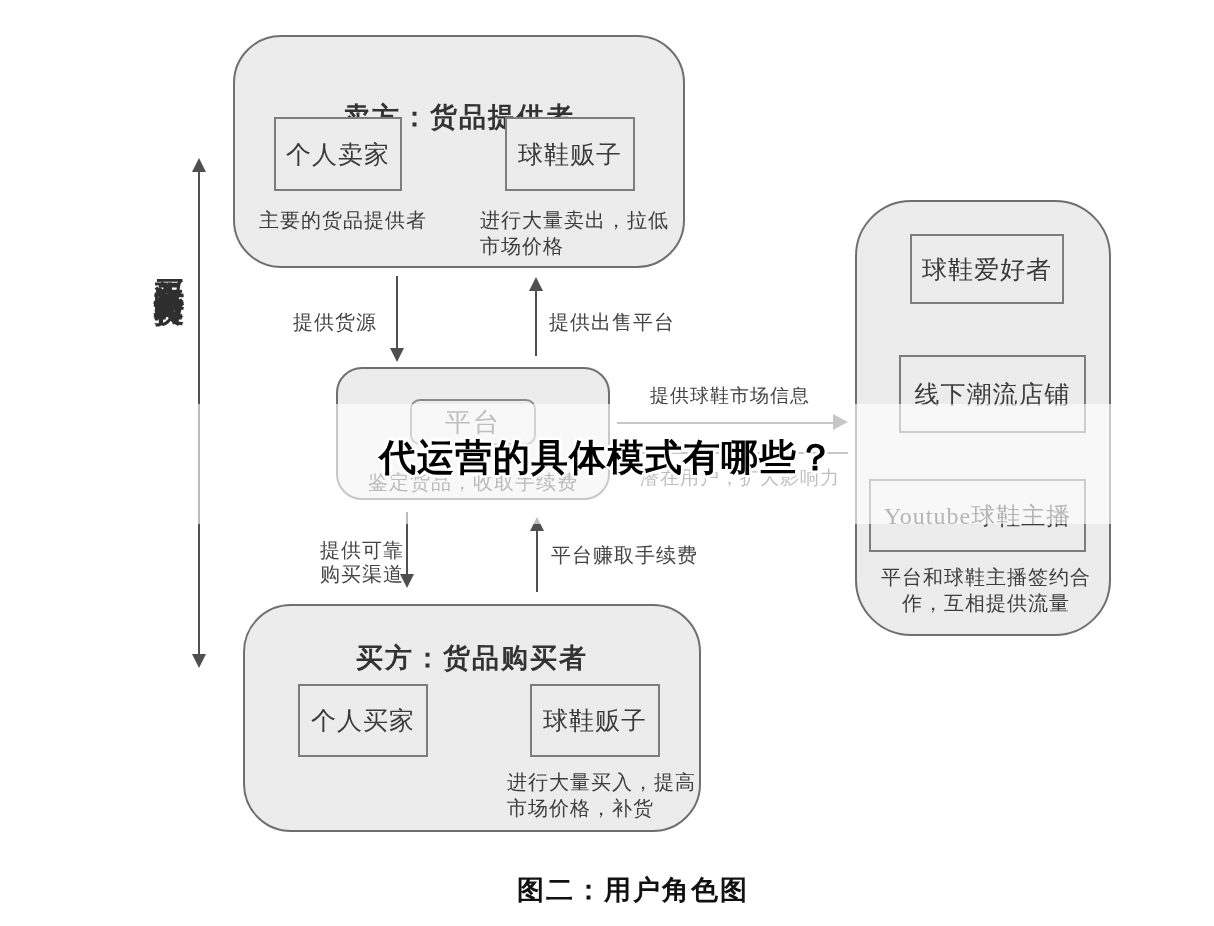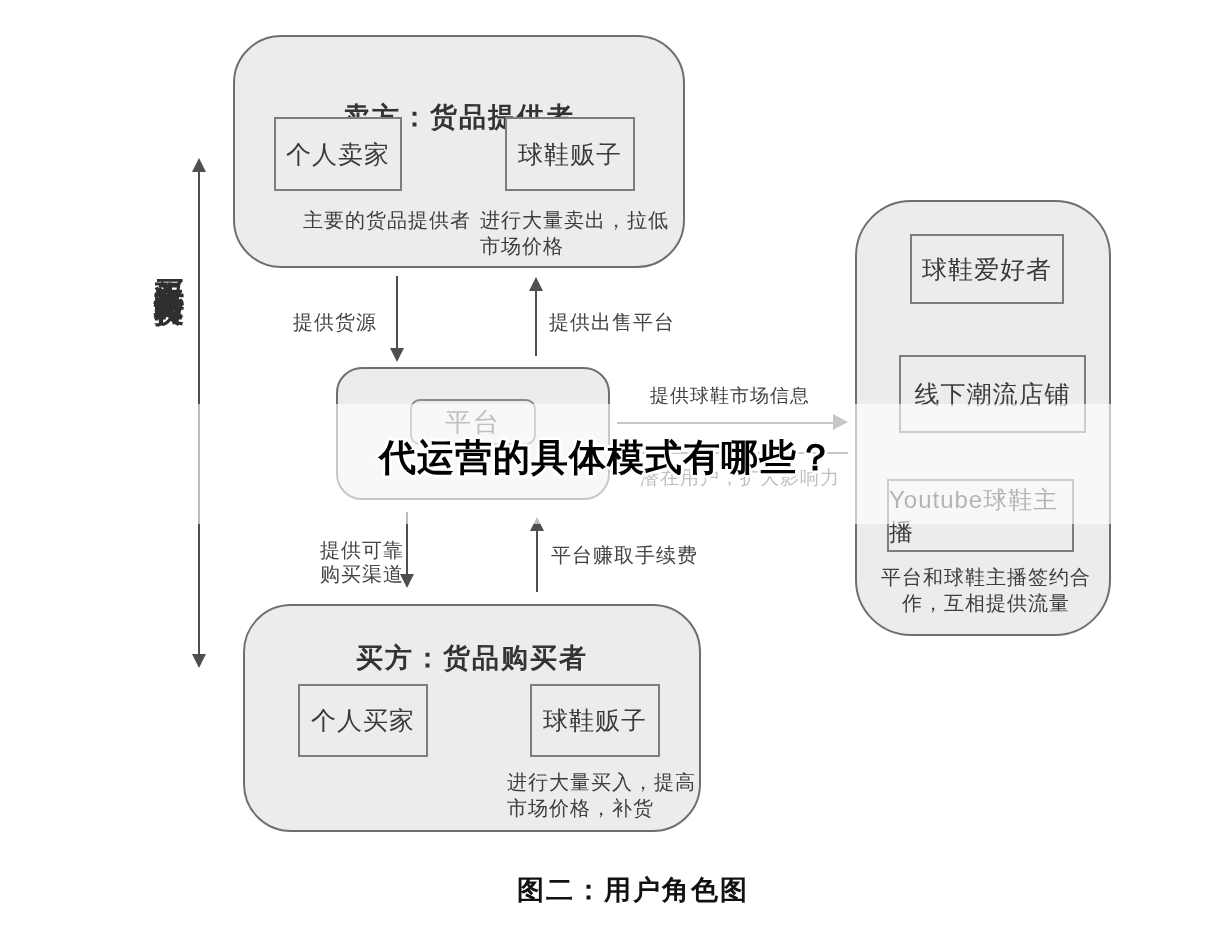--- a/index.html
+++ b/index.html
@@ -43,47 +43,48 @@
 
   <div class="vline" style="left:198px;top:172px;height:482px;"></div>
   <div class="tri tri-up" style="left:192px;top:158px;"></div>
   <div class="tri tri-down" style="left:192px;top:654px;"></div>
   <div class="axis-label" style="left:148px;top:255px;height:330px;">买卖双方身份随时转换</div>
 
   <div class="gbox" style="left:233px;top:35px;width:452px;height:233px;border-radius:48px;">
     <div class="gbox-title" style="top:62px;">卖方：货品提供者</div>
     <div class="ibox" style="left:39px;top:80px;width:128px;height:74px;">个人卖家</div>
     <div class="ibox" style="left:270px;top:80px;width:130px;height:74px;">球鞋贩子</div>
-    <div class="note" style="left:24px;top:170px;margin-left:44px;">主要的货品提供者</div>
+    <div class="note" style="left:24px;top:170px;">主要的货品提供者</div>
     <div class="note" style="left:245px;top:170px;width:190px;">进行大量卖出，拉低市场价格</div>
   </div>
 
   <div class="vline" style="left:396px;top:276px;height:74px;"></div>
   <div class="tri tri-down" style="left:390px;top:348px;"></div>
   <div class="elabel" style="left:293px;top:310px;">提供货源</div>
 
   <div class="vline" style="left:535px;top:290px;height:66px;"></div>
   <div class="tri tri-up" style="left:529px;top:277px;"></div>
   <div class="elabel" style="left:549px;top:310px;">提供出售平台</div>
 
   <div class="gbox" style="left:336px;top:367px;width:274px;height:133px;border-radius:26px;">
     <div class="pbox-inner" style="left:72px;top:30px;width:126px;height:46px;">平台</div>
+    <div class="pnote" style="top:100px;">鉴定货品，收取手续费</div>
   </div>
 
   <div class="hline" style="left:617px;top:422px;width:216px;"></div>
   <div class="tri tri-right" style="left:833px;top:414px;"></div>
   <div class="elabel" style="left:650px;top:384px;font-size:19px;">提供球鞋市场信息</div>
 
   <div class="hline" style="left:617px;top:452px;width:231px;"></div>
   <div class="elabel" style="left:630px;top:466px;font-size:19px;color:#555555;margin-left:10px;">潜在用户，扩大影响力</div>
 
   <div class="gbox" style="left:855px;top:200px;width:256px;height:436px;border-radius:56px;">
     <div class="ibox" style="left:53px;top:32px;width:154px;height:70px;">球鞋爱好者</div>
     <div class="ibox" style="left:42px;top:153px;width:187px;height:78px;">线下潮流店铺</div>
-    <div class="ibox" style="left:30px;top:277px;width:187px;height:73px;font-size:24px;">Youtube球鞋主播</div>
+    <div class="ibox" style="left:12px;top:277px;width:217px;height:73px;font-size:24px;font-family:Liberation Serif, serif;">Youtube球鞋主播</div>
     <div class="note wrap" style="left:22px;top:362px;width:214px;text-align:center;">平台和球鞋主播签约合作，互相提供流量</div>
   </div>
 
   <div class="vline" style="left:406px;top:512px;height:64px;"></div>
   <div class="tri tri-down" style="left:400px;top:574px;"></div>
   <div class="elabel wrap" style="left:296px;top:538px;width:84px;">提供可靠购买渠道</div>
 
   <div class="vline" style="left:536px;top:530px;height:62px;"></div>
   <div class="tri tri-up" style="left:530px;top:517px;"></div>
   <div class="elabel" style="left:551px;top:543px;">平台赚取手续费</div>

